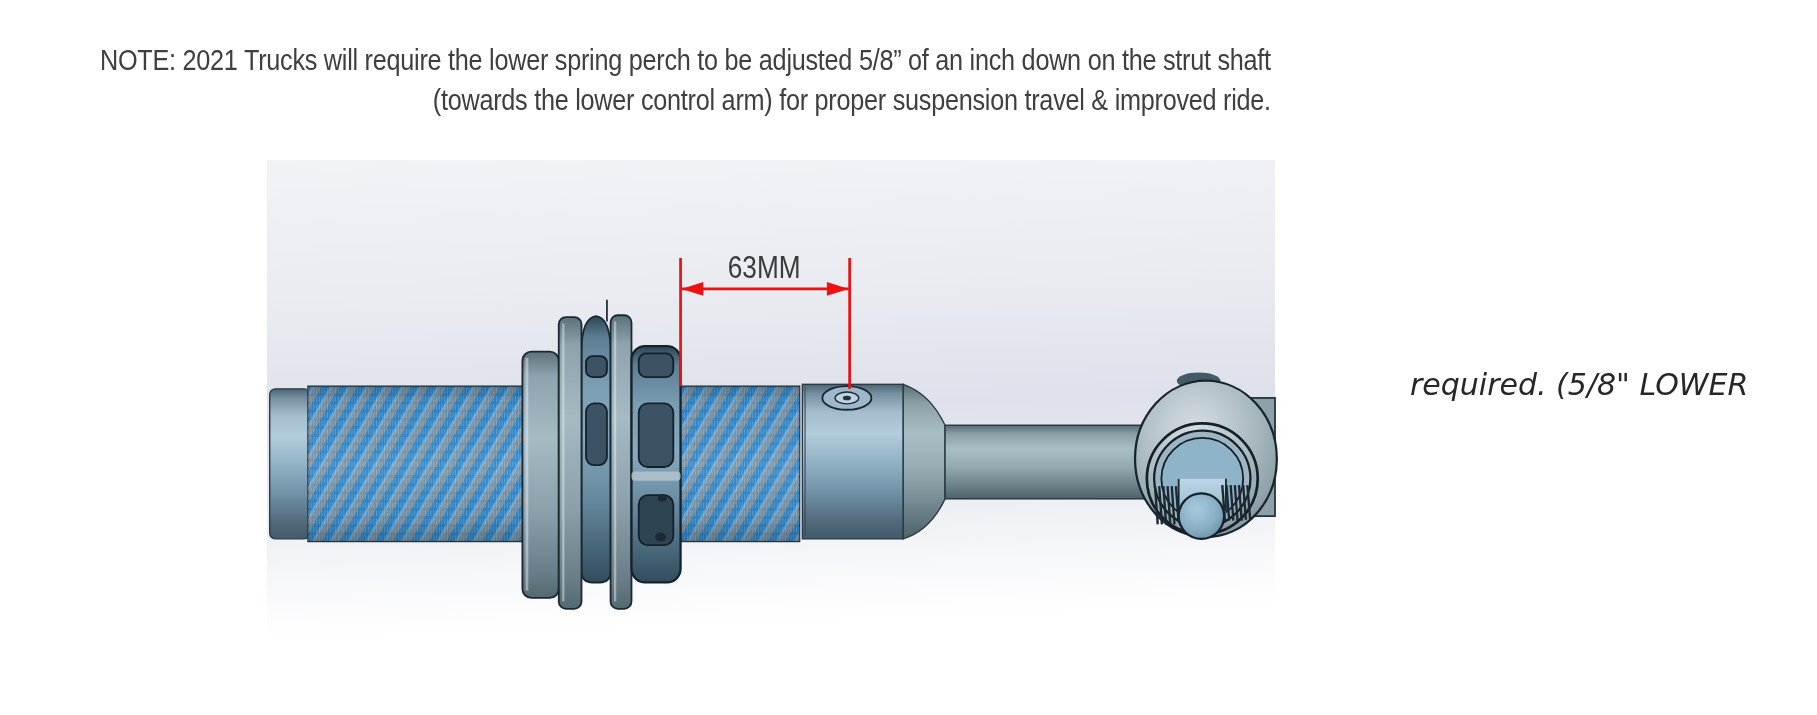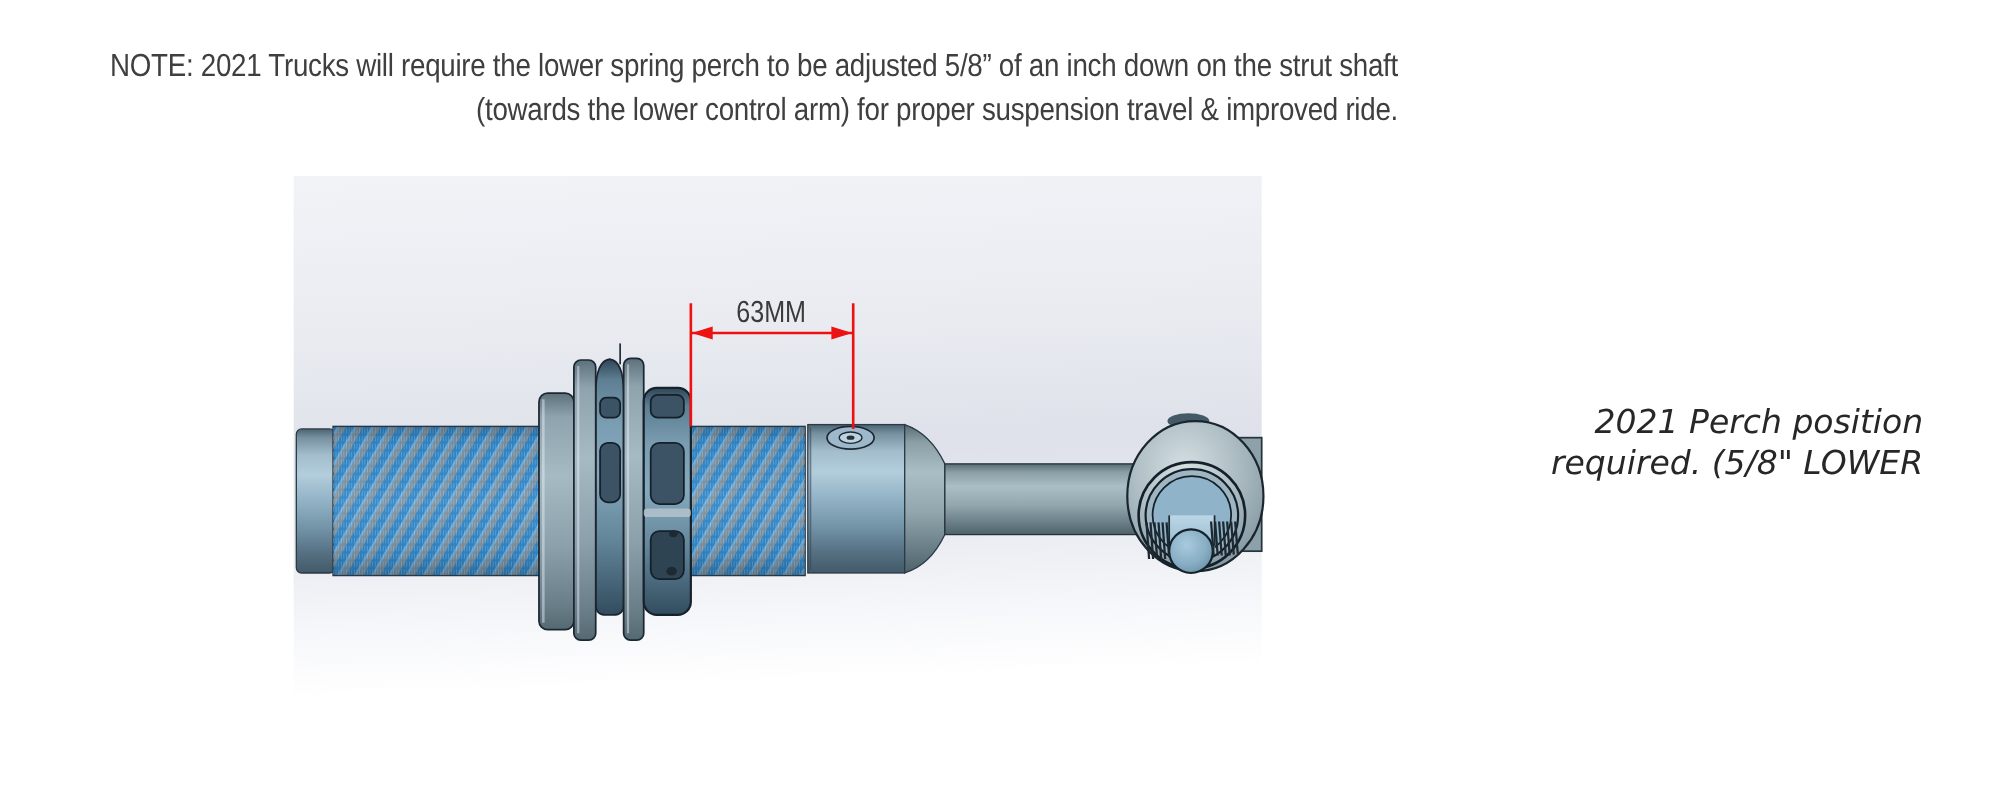--- a/index.html
+++ b/index.html
@@ -1,21 +1,21 @@
 <!DOCTYPE html>
 <html><head>
 <meta charset="utf-8">
 <style>
   html,body{margin:0;padding:0;background:#ffffff;}
   .page{position:relative;width:1817px;height:715px;background:#ffffff;overflow:hidden;
         font-family:"Liberation Sans",sans-serif;text-align:right;}
   .note{position:absolute;left:100px;top:40px;font-size:29px;line-height:40px;
         color:#3f3f3f;letter-spacing:-0.3px;transform:scaleX(0.87);transform-origin:left top;
         white-space:nowrap;}
-  .drawing{position:absolute;left:267px;top:160px;width:880px;height:475px;
+  .drawing{position:absolute;left:267px;top:160px;width:1008px;height:475px;
         background:linear-gradient(178deg,#f2f3f7 0%,#e9ebf1 30%,#dee1e9 52%,#e7eaf0 66%,
                   #f6f7fa 82%,#ffffff 94%,#ffffff 100%);}
   .drawing svg{position:absolute;left:0;top:0;width:100%;height:100%;overflow:visible;}
   .annotation{position:absolute;left:1410px;top:366px;font-size:30px;line-height:37px;
         font-family:"DejaVu Sans",sans-serif;font-style:italic;color:#272727;white-space:nowrap;}
   .dim-label{font-family:"Liberation Sans",sans-serif;font-weight:normal;}
 </style>
 </head>
 <body>
 
@@ -192,17 +192,16 @@
         <g stroke="none" fill="#ed1111">
           <polygon points="723,278 747,270.5 747,285.5"></polygon>
           <polygon points="907,278 883,270.5 883,285.5"></polygon>
         </g>
       </g>
       <text class="dim-label" x="774" y="266" font-size="35" fill="#3b3b3b" textLength="80" lengthAdjust="spacingAndGlyphs">63MM</text>
     </svg>
   </div>
 
   <div class="annotation">
-    <div>2021 Perch position</div>
     <div>required.  (5/8" LOWER</div>
   </div>
 
 </div>
 
 </body></html>

